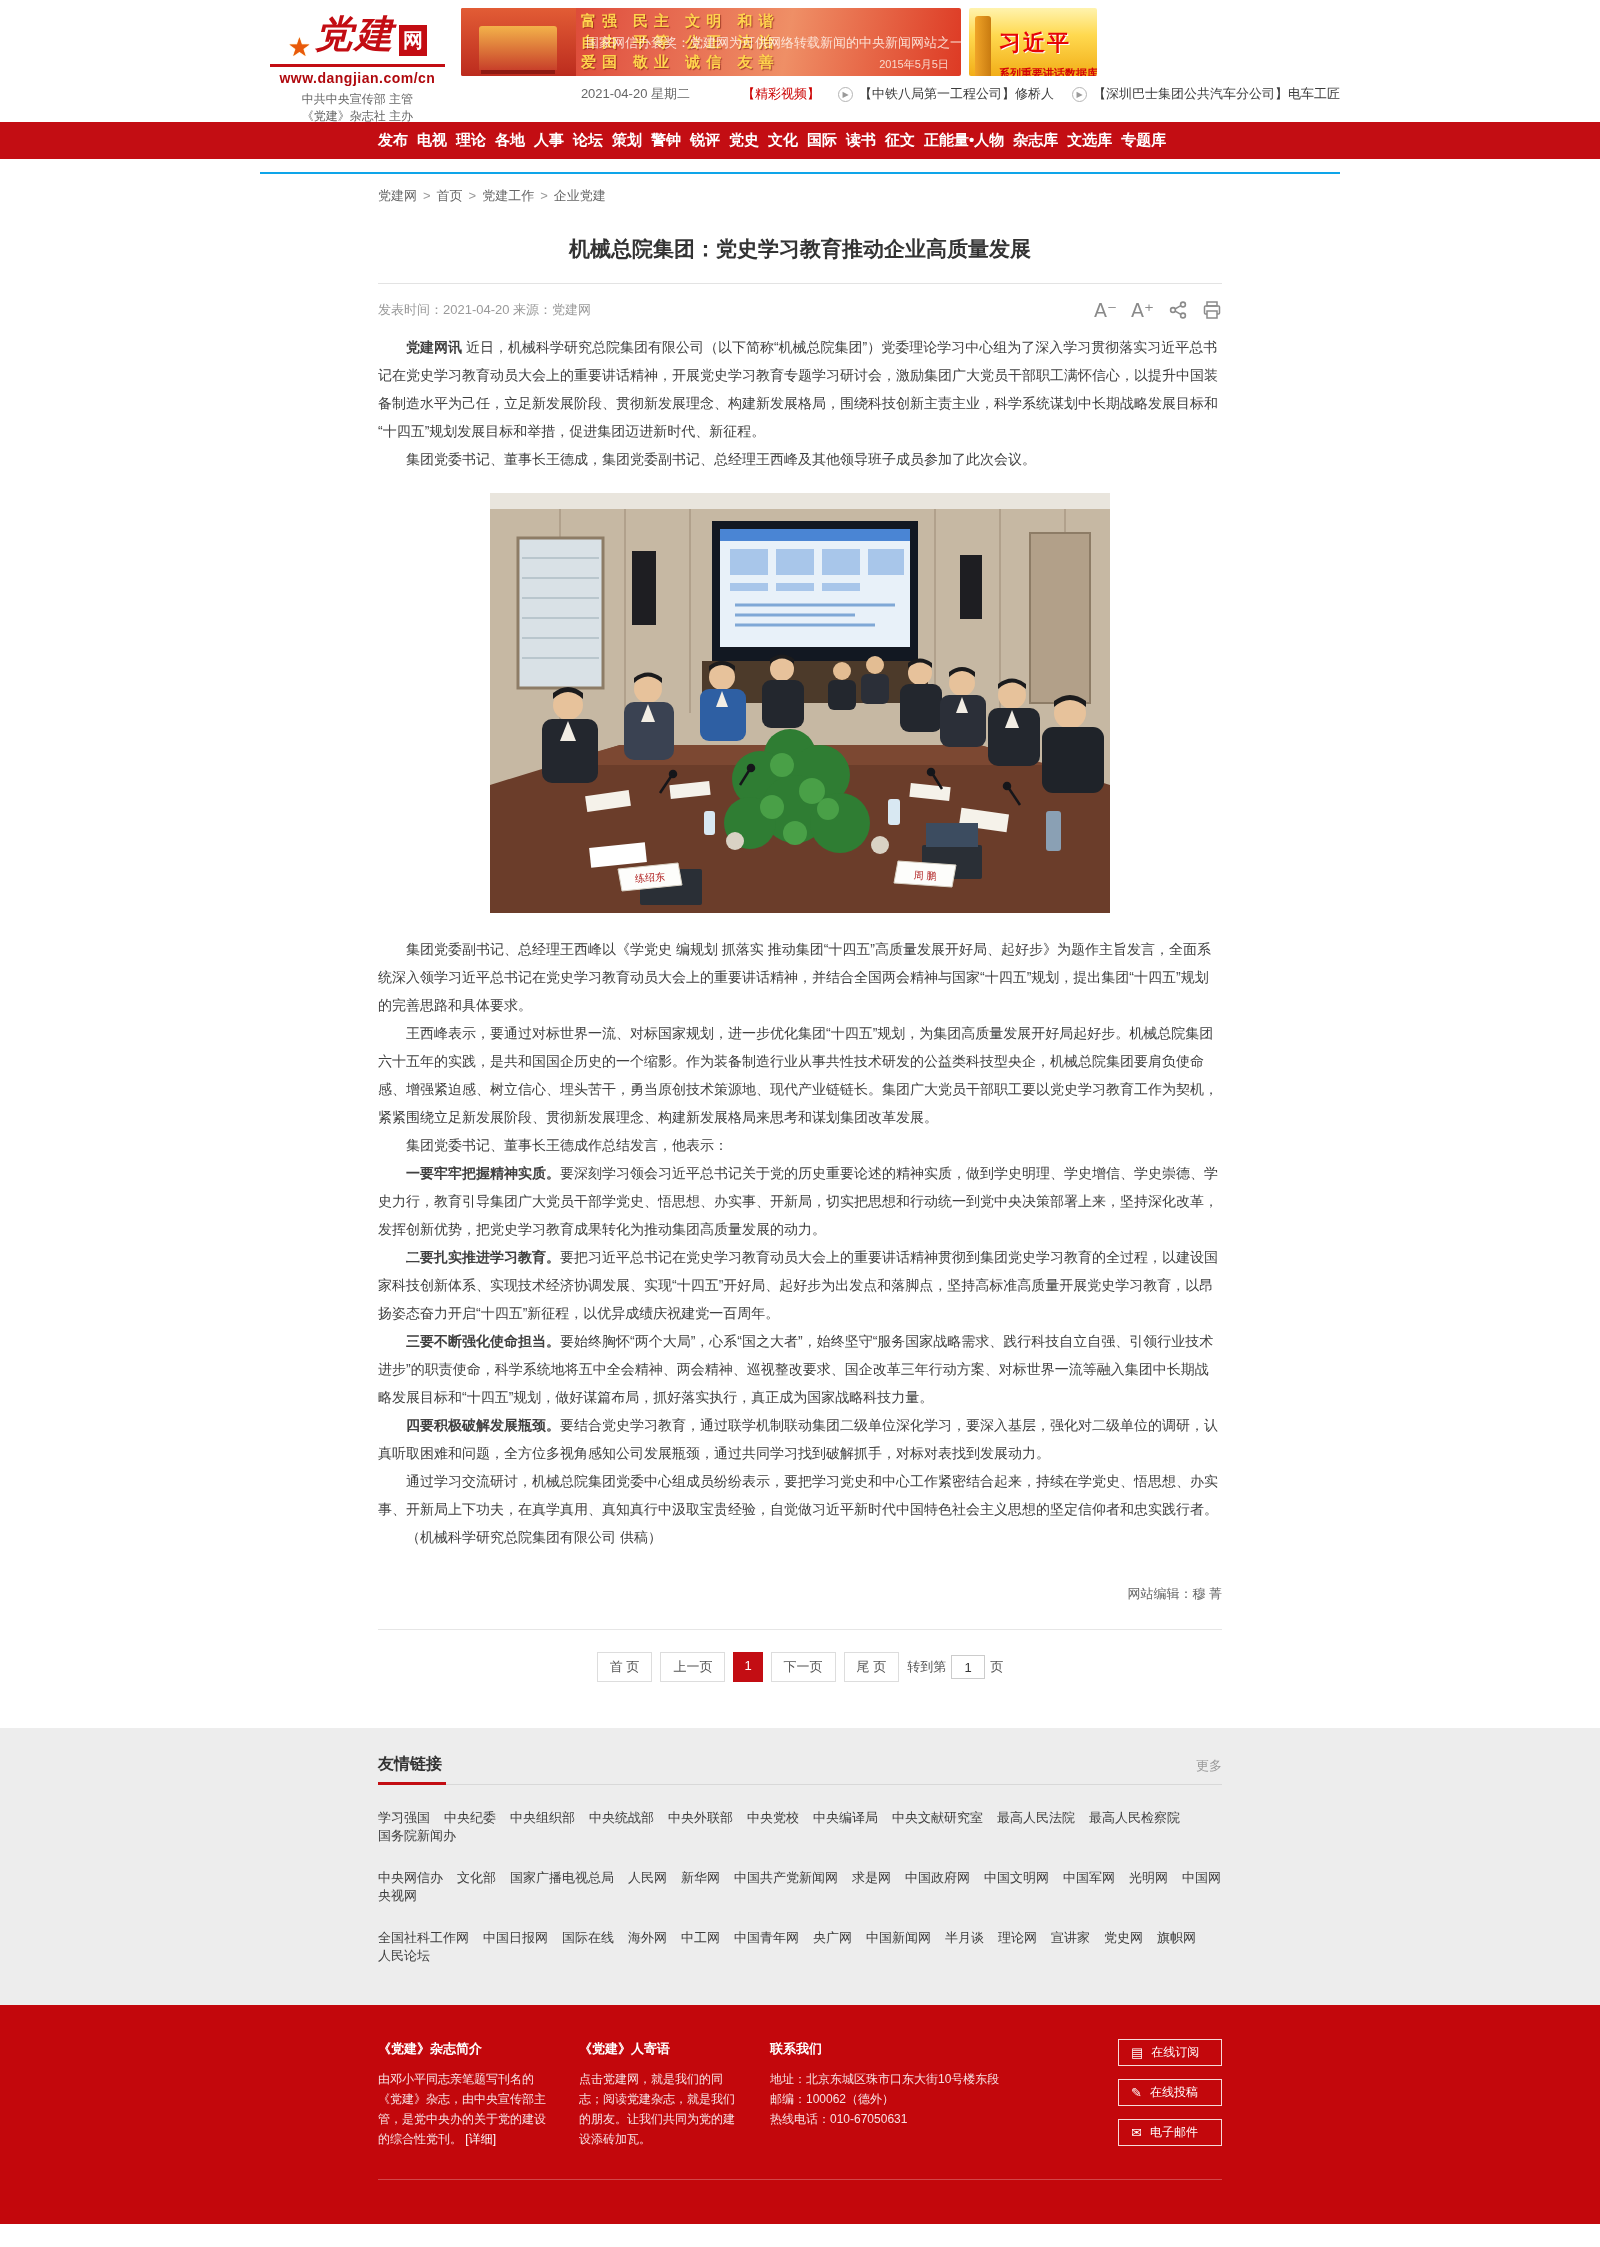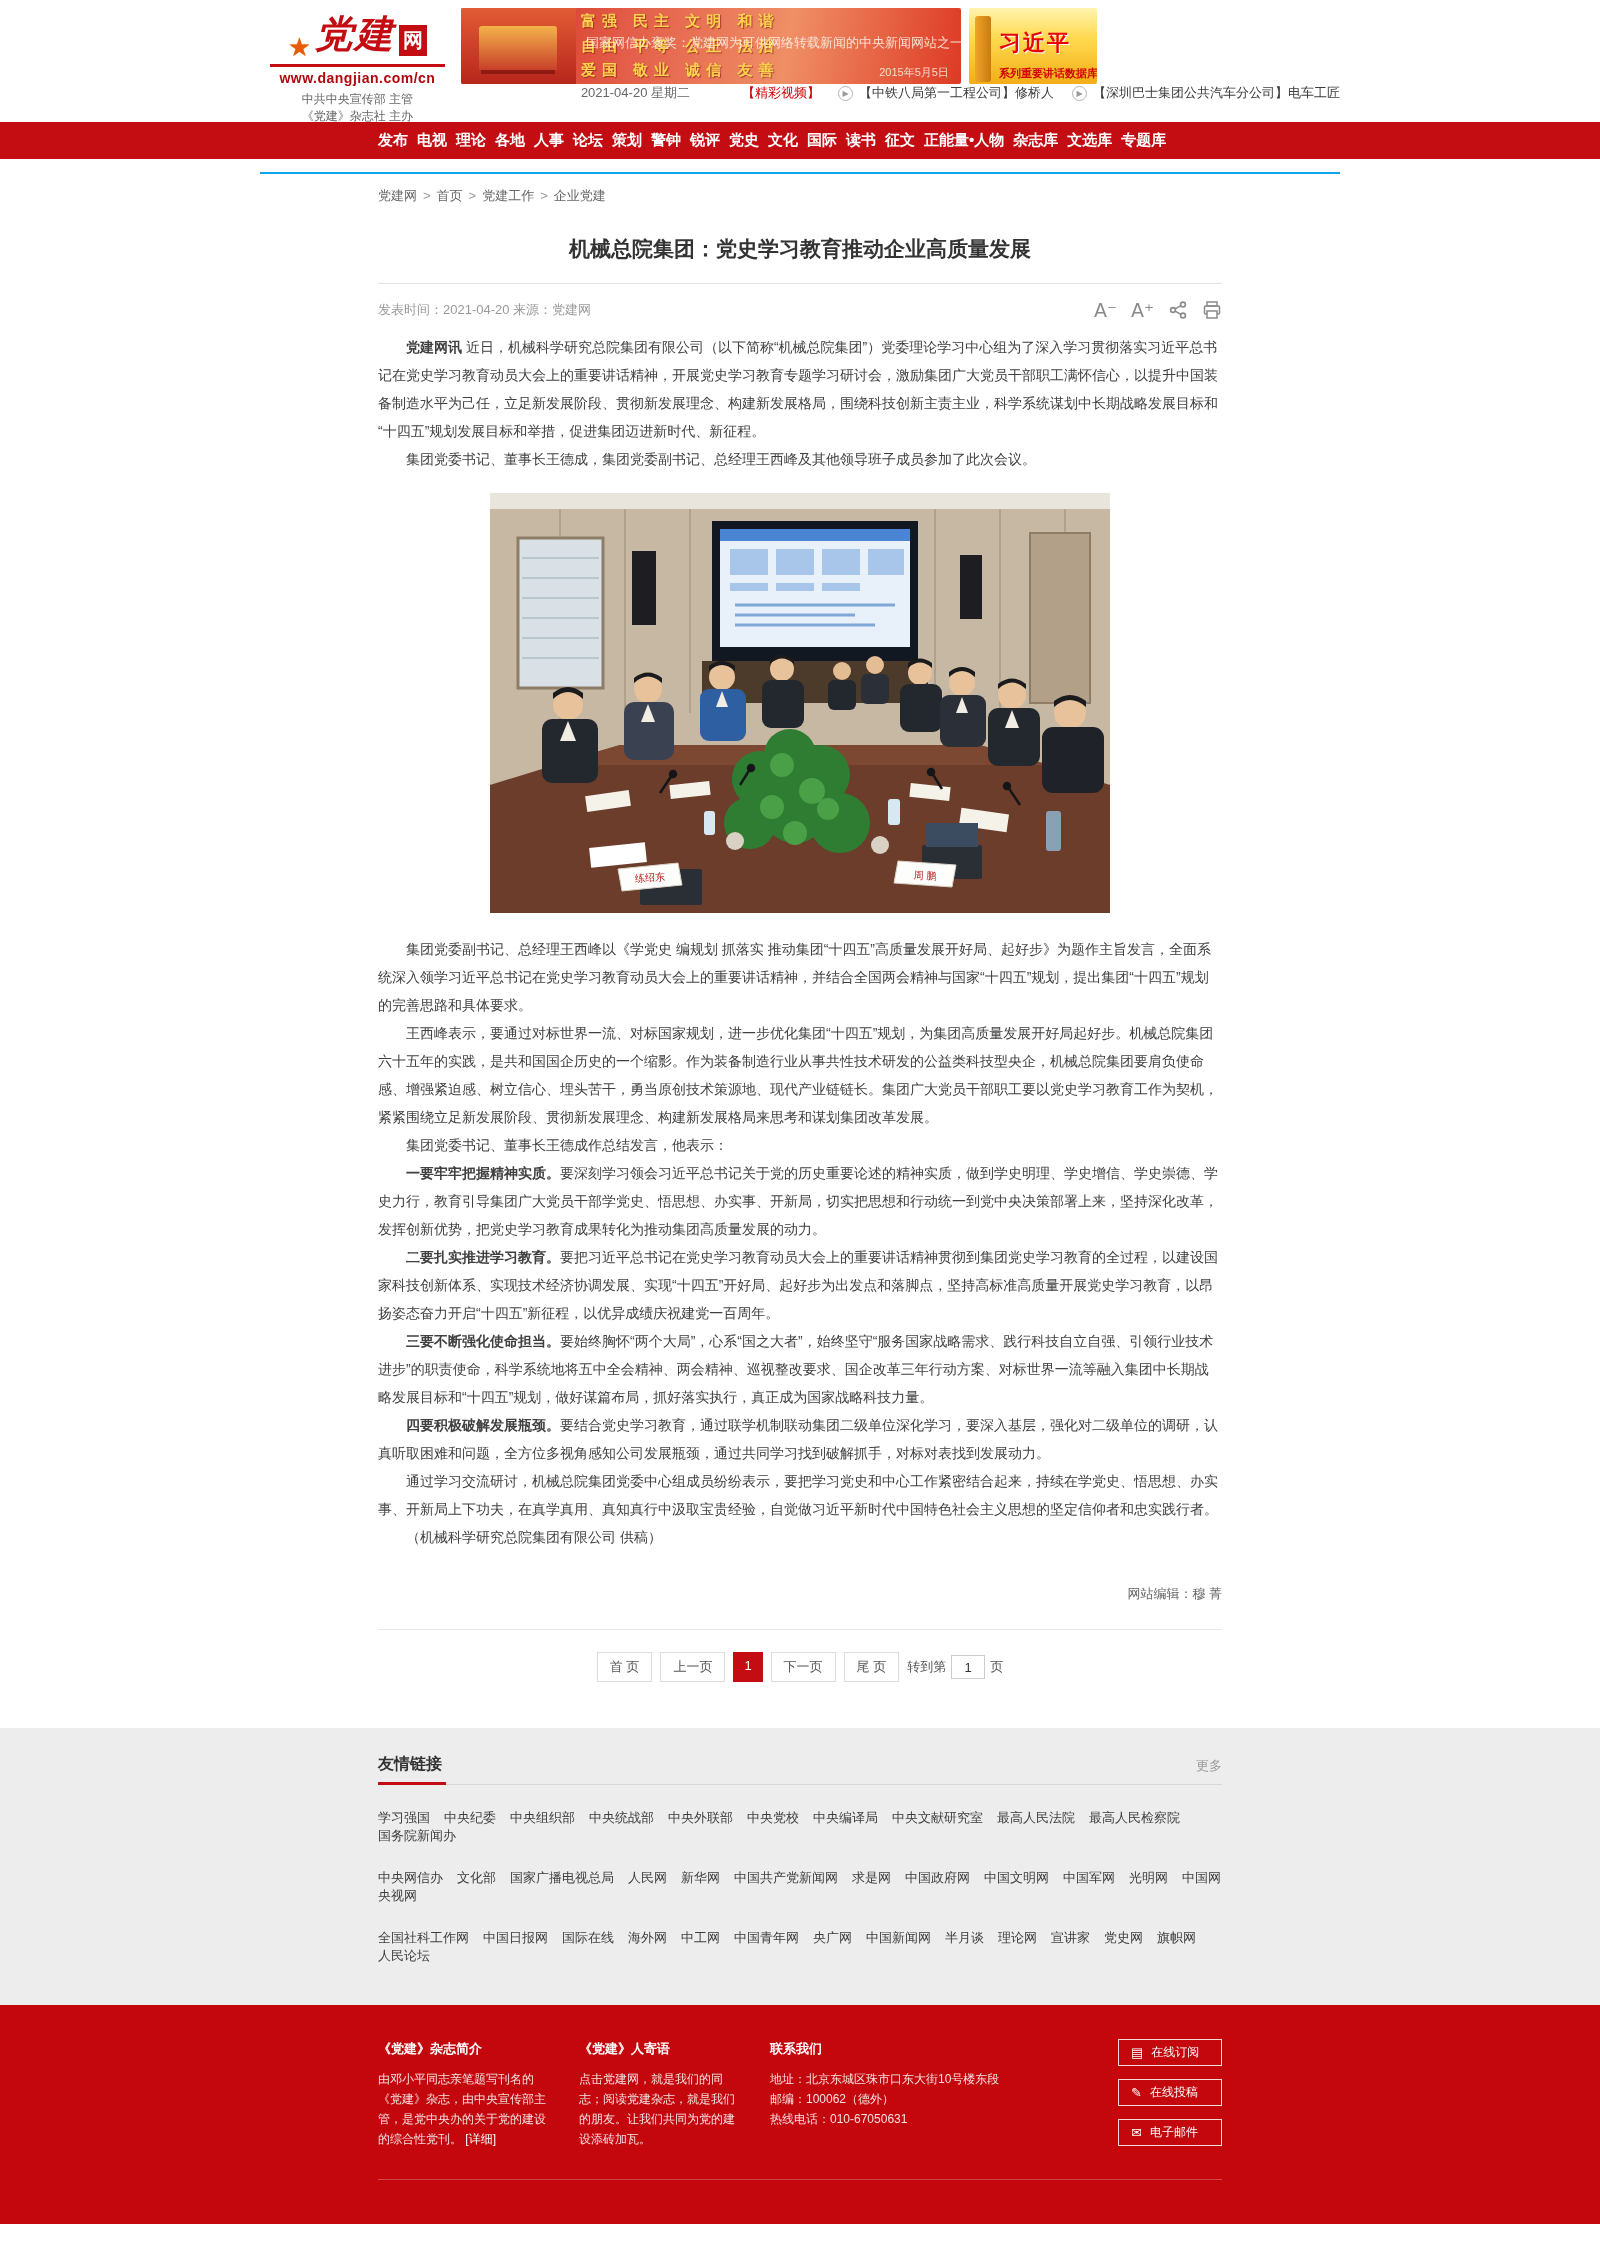--- a/index.html
+++ b/index.html
@@ -10,33 +10,33 @@
   .header { width:1080px; margin:0 auto; padding-top:8px; display:flex; height:122px; }
   .logo-col { width:218px; text-align:center; }
   .logo-row { display:flex; align-items:flex-end; justify-content:center; gap:4px; height:52px; }
   .logo-star { color:#e8590c; font-size:26px; line-height:1; text-shadow:0 0 1px #f5a623; }
   .logo-cn { font-family:"DejaVu Serif","Liberation Serif",serif; font-style:italic; font-weight:bold; font-size:38px; color:#c30d13; letter-spacing:2px; }
   .logo-box { background:#c30d13; color:#fff; font-size:20px; font-weight:bold; padding:2px 4px; margin-bottom:4px; }
   .logo-underline { height:3px; background:#c30d13; margin:4px 10px 3px; }
   .logo-url { color:#b0090e; font-weight:bold; font-size:14px; letter-spacing:.5px; }
   .sponsor { color:#666; font-size:12px; line-height:17px; margin-top:5px; }
   .header-right { flex:1; padding-left:6px; }
-  .banners { display:flex; gap:8px; height:76px; }
+  .banners { display:flex; gap:8px; height:68px; }
   .banner1 { position:relative; width:500px; background:linear-gradient(100deg,#d1271c,#e4604a 35%,#ef8f66 65%,#dd3a24); border-radius:2px; overflow:hidden; padding:4px 10px 4px 120px; }
   .banner1 .gate { position:absolute; left:0; top:0; width:115px; height:80px; background:linear-gradient(180deg,#e25c35,#b5231a); }
   .banner1 .gate::after { content:""; position:absolute; left:18px; top:18px; width:78px; height:44px; background:linear-gradient(180deg,#f3b24a,#c8402a); border-radius:3px 3px 0 0; box-shadow:0 6px 0 -2px #8e1a12; }
   .b1-values { display:flex; flex-direction:column; justify-content:space-between; height:100%; }
   .b1-line { color:#ffd44d; font-weight:bold; font-size:15px; letter-spacing:6px; text-shadow:1px 1px 1px rgba(120,20,10,.6); white-space:nowrap; }
   .b1-overlay { position:absolute; left:125px; top:26px; color:rgba(255,245,235,.85); font-size:13px; white-space:nowrap; }
   .b1-date { position:absolute; right:12px; bottom:4px; color:rgba(255,250,240,.8); font-size:11px; }
   .banner2 { position:relative; width:128px; background:linear-gradient(180deg,#fff3ae,#ffd94f 40%,#f2ae18); border-radius:2px; overflow:hidden; padding:20px 4px 4px 30px; }
   .banner2 .pillar { position:absolute; left:6px; top:8px; width:16px; height:66px; background:linear-gradient(90deg,#f0a428,#c97b10); border-radius:3px; }
   .b2-main { color:#e60407; font-weight:bold; font-size:22px; letter-spacing:2px; text-shadow:1px 1px 0 #fff; white-space:nowrap; }
   .b2-sub { color:#d30408; font-weight:bold; font-size:11px; margin-top:8px; white-space:nowrap; }
-  .info-row { display:flex; align-items:center; font-size:13px; padding-left:120px; white-space:nowrap;text-align:center; }
+  .info-row { display:flex; align-items:center; margin-top:9px; font-size:13px; padding-left:120px; white-space:nowrap;text-align:center; }
   .info-date { color:#666; }
   .video-label { color:#c00; margin-left:52px; }
   .play-icon { display:inline-flex; width:15px; height:15px; border:1px solid #b5b5b5; border-radius:50%; color:#9a9a9a; font-size:8px; align-items:center; justify-content:center; margin:0 6px 0 18px; }
   .video-link { color:#3c3c3c; }
 
   
   .nav { background:#c30d13; height:37px; }
   .nav-inner { width:1080px; margin:0 auto; padding-left:118px; height:100%; display:flex; align-items:center; gap:9px; }
   .nav-item { color:#fff; font-size:15px; font-weight:bold; white-space:nowrap; }
 

